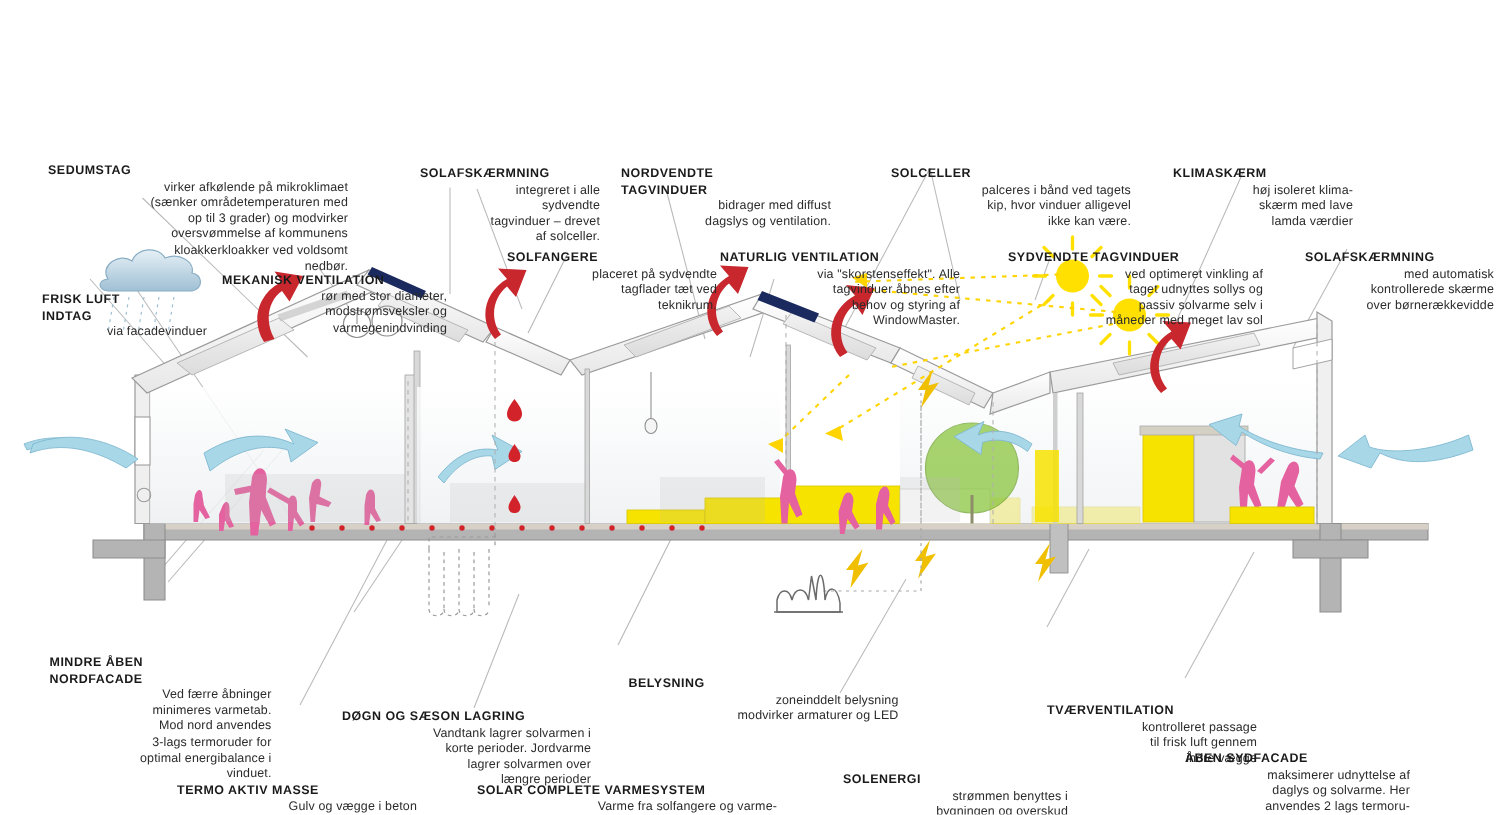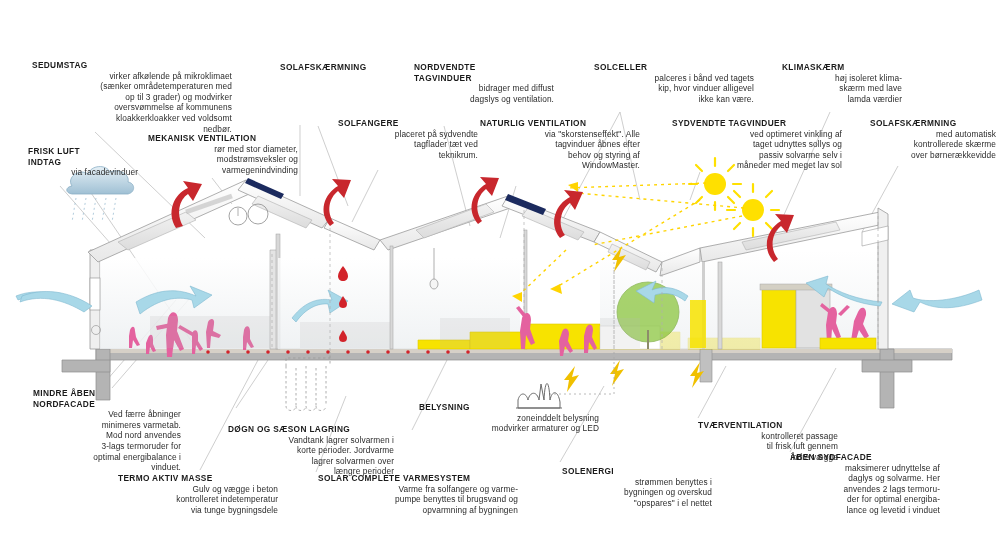--- a/index.html
+++ b/index.html
@@ -2,21 +2,21 @@
 <html><head>
 <meta charset="utf-8">
 <style>
   html,body{margin:0;padding:0;background:#ffffff;}
   body{
     width:1000px;height:543px;position:relative;overflow:hidden;
     font-family:"Liberation Sans","DejaVu Sans",sans-serif;
     color:#231f20;
   }
   #stage{position:absolute;left:0;top:0;width:1000px;height:543px;}
-  .callout{position:absolute;}
+  .callout{position:absolute;margin-top:48px;}
   .callout .ttl{
     font-size:8.3px;font-weight:bold;letter-spacing:.35px;
     line-height:10.6px;text-transform:uppercase;color:#1a1a1a;
     white-space:pre-line;
   }
   .callout .body{
     font-size:8.3px;font-weight:normal;letter-spacing:.1px;
     line-height:10.6px;color:#2b2b2b;white-space:pre-line;text-align:right;
   }
   svg{position:absolute;left:0;top:0;}
@@ -354,20 +354,24 @@
 
   <div class="callout" style="left:148px;top:133px;width:150px;">
     <div class="ttl">MEKANISK VENTILATION</div>
     <div class="body">rør med stor diameter,
 modstrømsveksler og
 varmegenindvinding</div>
   </div>
 
   <div class="callout" style="left:280px;top:62px;width:120px;">
     <div class="ttl">SOLAFSKÆRMNING</div>
+    <div class="body">integreret i alle
+sydvendte
+tagvinduer – drevet
+af solceller.</div>
   </div>
 
   <div class="callout" style="left:338px;top:118px;width:140px;">
     <div class="ttl">SOLFANGERE</div>
     <div class="body">placeret på sydvendte
 tagflader tæt ved
 teknikrum.</div>
   </div>
 
   <div class="callout" style="left:480px;top:118px;width:160px;">

